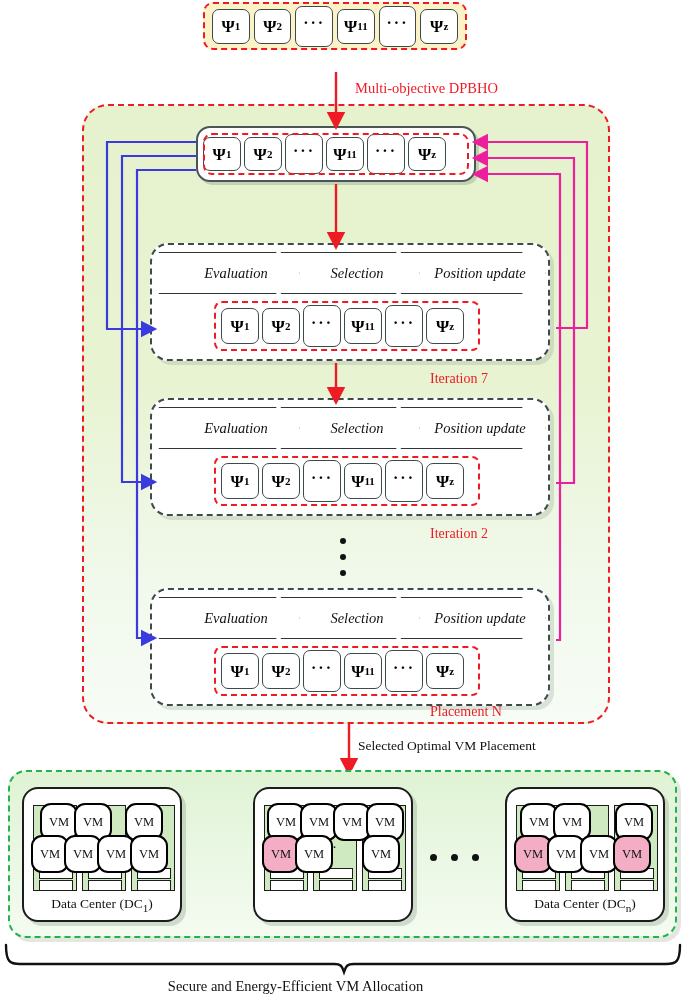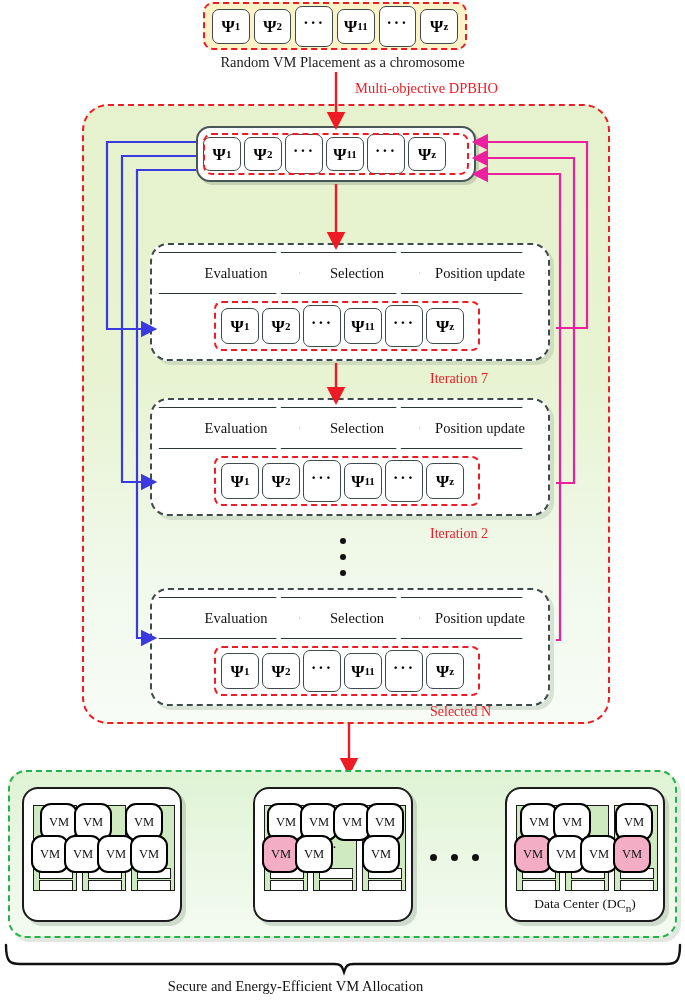--- a/index.html
+++ b/index.html
@@ -77,20 +77,21 @@
   .chevron-row{
     position:absolute;left:6px;top:7px;width:388px;height:42px;
     display:flex;
   }
   .chev{
     position:relative;height:42px;
     display:flex;align-items:center;justify-content:center;
     font-size:14.5px;color:#111;
     background:#ffffff;
     filter:drop-shadow(2.5px 2.5px 0 rgba(150,170,150,.55));
+    font-style:italic;
   }
   .chev.c1{width:142px;margin-right:-20px;
     clip-path:polygon(0 0,118px 0,142px 21px,118px 42px,0 42px,24px 21px);}
   .chev.c2{width:140px;margin-right:-20px;
     clip-path:polygon(0 0,116px 0,140px 21px,116px 42px,0 42px,24px 21px);text-align:right;}
   .chev.c3{width:146px;
     clip-path:polygon(0 0,122px 0,146px 21px,122px 42px,0 42px,24px 21px);}
   .chev-line{
     position:absolute;inset:0;
     border:1.6px solid #2c3636;
@@ -189,21 +190,20 @@
       <div class="gene dots">
           <span>···</span>
         </div>
       <div class="gene">
           <span>Ψ</span>
           <sub>z</sub>
         </div>
     </div>
   </div>
 
-  <div class="abs caption-top">Random VM Placement as a chromosome</div>
 
   <div class="abs" id="dpbho-box"></div>
   <div class="abs dpbho-label">Multi-objective DPBHO</div>
 
   <div class="abs" id="population-box">
     <div id="population-inner"></div>
     <div class="chrom">
       <div class="gene">
           <span>Ψ</span>
           <sub>1</sub>
@@ -358,21 +358,21 @@
         <div class="gene dots">
             <span>···</span>
           </div>
         <div class="gene">
             <span>Ψ</span>
             <sub>z</sub>
           </div>
       </div>
     </div>
   </div>
-  <div class="iter-label" style="left:430px;top:704px;">Selected N</div>
+  <div class="iter-label" style="left:430px;top:704px;">Placement N</div>
 
   <svg class="layer" viewBox="0 0 685 1006">
     <defs>
       <marker id="redhead" markerWidth="9" markerHeight="9" refX="3.4" refY="4.5" orient="auto">
         <path d="M0,0.6 L7.6,4.5 L0,8.4 z" fill="#ee1b24"></path>
       </marker>
       <marker id="bluehead" markerWidth="9" markerHeight="9" refX="3.4" refY="4.5" orient="auto">
         <path d="M0,0.6 L7.6,4.5 L0,8.4 z" fill="#3a3ae0"></path>
       </marker>
       <marker id="magentahead" markerWidth="9" markerHeight="9" refX="3.4" refY="4.5" orient="auto">
@@ -393,20 +393,21 @@
     <path d="M196,170 L137,170 L137,638 L148,638" fill="none" stroke="#3a3ae0" stroke-width="2.2" marker-end="url(#bluehead)"></path>
 
     <path d="M556,328 L587,328 L587,142 L481,142" fill="none" stroke="#ee1f9e" stroke-width="2.2" marker-end="url(#magentahead)"></path>
     <path d="M556,483 L574,483 L574,158 L481,158" fill="none" stroke="#ee1f9e" stroke-width="2.2" marker-end="url(#magentahead)"></path>
     <path d="M556,640 L560,640 L560,174 L481,174" fill="none" stroke="#ee1f9e" stroke-width="2.2" marker-end="url(#magentahead)"></path>
 
     <path d="M6,945 C6,962 10,964 20,964 L334,964 C341,964 342,966 344,972
              C346,966 347,964 354,964 L666,964 C676,964 680,962 680,945" fill="none" stroke="#111" stroke-width="2.4" stroke-linecap="round"></path>
   </svg>
 
+  <div class="sel-label">Selected Optimal VM Placement</div>
 
   <div class="abs" id="allocation-box">
 
     <div class="dc" style="left:12px;">
       <div class="racks">
         <div class="rack" style="left:0;">
             <div class="slot" style="top:62px;"></div>
             <div class="slot" style="top:74px;"></div>
           </div>
         <div class="rack" style="left:49px;">
@@ -419,20 +420,21 @@
           </div>
         <div class="dc-dots" style="left:66px;top:16px;">⋮</div>
         <div class="vm" style="left:7px;top:6px;">VM</div>
         <div class="vm" style="left:41px;top:6px;">VM</div>
         <div class="vm" style="left:92px;top:6px;">VM</div>
         <div class="vm" style="left:-2px;top:38px;">VM</div>
         <div class="vm" style="left:31px;top:38px;">VM</div>
         <div class="vm" style="left:64px;top:38px;">VM</div>
         <div class="vm" style="left:97px;top:38px;">VM</div>
       </div>
+      <div class="dc-label"><span>Data Center (DC</span><sub>1</sub><span>)</span></div>
     </div>
 
     <div class="dc" style="left:243px;">
       <div class="racks">
         <div class="rack" style="left:0;">
             <div class="slot" style="top:62px;"></div>
             <div class="slot" style="top:74px;"></div>
           </div>
         <div class="rack" style="left:49px;">
             <div class="slot" style="top:62px;"></div>

